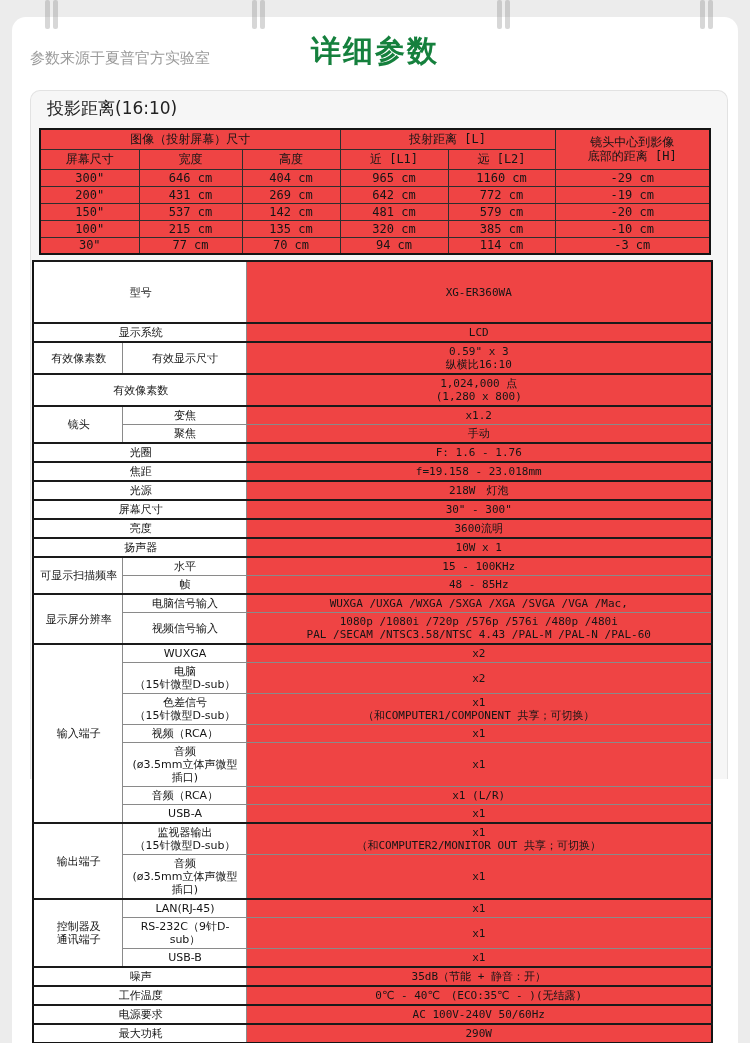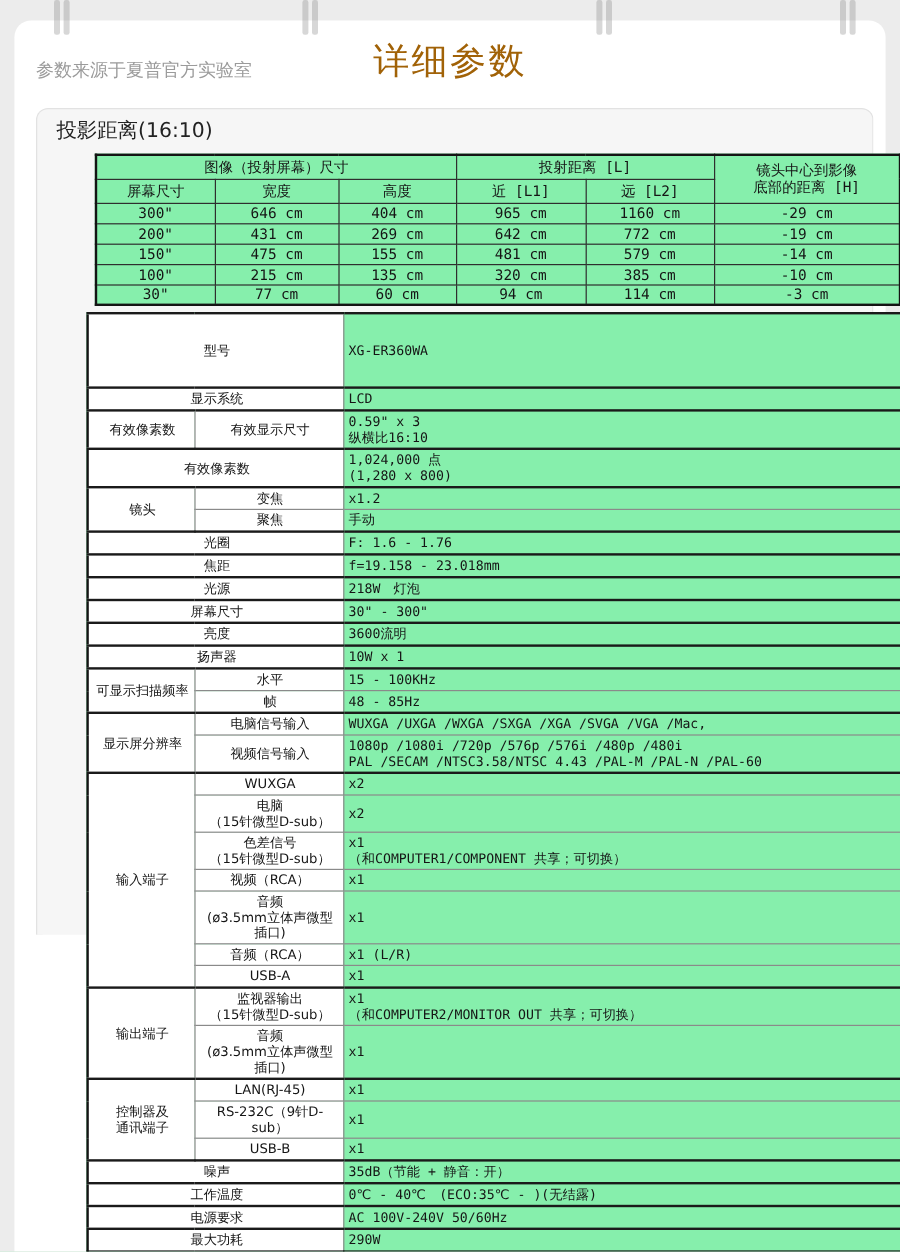--- a/index.html
+++ b/index.html
@@ -23,34 +23,34 @@
     display: block; width: 5px; height: 100%;
     background: rgba(130,130,130,0.32); border-radius: 2px;
   }
 
   .source-note {
     position: absolute; left: 30px; top: 49px;
     font-size: 15px; color: #9b9b9b; z-index: 3;
   }
   .page-title {
     position: absolute; left: 0; right: 0; top: 31px; text-align: center;
-    font-size: 30px; font-weight: normal; letter-spacing: 2px; color: #a16207; z-index: 2;
+    font-size: 30px; font-weight: bold; letter-spacing: 2px; color: #15803d; z-index: 2;
   }
 
   .panel {
     position: absolute; left: 30px; top: 90px; width: 698px; height: 689px;
     background: #f6f6f6; border: 1px solid #e2e2e2; border-bottom: none;
     border-radius: 10px 10px 0 0; z-index: 2;
   }
   .section-title {
     position: absolute; left: 16px; top: 6px;
     font-size: 17px; color: #222;
   }
 
-  table { border-collapse: collapse; background: #86efac; table-layout: fixed; margin-left: 40px; }
+  table { border-collapse: collapse; background: #ef4444; table-layout: fixed; }
 
   
   .t1 {
     position: absolute; left: 8px; top: 37px; width: 670px;
     border: 2px solid #141414;
     font-family: "DejaVu Sans Mono", "DejaVu Sans", monospace;
     font-size: 12px;
   }
   .t1 th, .t1 td {
     border: 1px solid #2e2e2e; text-align: center; vertical-align: middle;
@@ -64,21 +64,21 @@
     position: absolute; left: 1px; top: 169px; width: 679px;
     border: 2px solid #141414; font-size: 11px;
   }
   .t2 td {
     border: 1px solid #8a8a8a; vertical-align: middle;
     padding: 2px 4px; line-height: 13px; color: #151515;
   }
   .t2 tr.group-start > td { border-top: 2px solid #1a1a1a; }
   .t2 td.lbl, .t2 td.sub { text-align: center; padding-left: 6px; background: #fff; }
   .t2 td.val {
-    text-align: left;
+    text-align: center;
     font-family: "DejaVu Sans Mono", "DejaVu Sans", monospace;
   }
   .t2 tr.tall td { height: 62px; }
 </style>
 </head>
 <body>
 
 <div class="stage">
 
   <div class="card"></div>
@@ -144,38 +144,38 @@
           <tr>
             <td>200"</td>
             <td>431 cm</td>
             <td>269 cm</td>
             <td>642 cm</td>
             <td>772 cm</td>
             <td>-19 cm</td>
           </tr>
           <tr>
             <td>150"</td>
-            <td>475 cm</td>
-            <td>155 cm</td>
+            <td>537 cm</td>
+            <td>142 cm</td>
             <td>481 cm</td>
             <td>579 cm</td>
-            <td>-14 cm</td>
+            <td>-20 cm</td>
           </tr>
           <tr>
             <td>100"</td>
             <td>215 cm</td>
             <td>135 cm</td>
             <td>320 cm</td>
             <td>385 cm</td>
             <td>-10 cm</td>
           </tr>
           <tr>
             <td>30"</td>
             <td>77 cm</td>
-            <td>60 cm</td>
+            <td>70 cm</td>
             <td>94 cm</td>
             <td>114 cm</td>
             <td>-3 cm</td>
           </tr>
         </tbody>
     </table>
 
     <table class="t2">
       <colgroup>
         <col style="width:89px">

